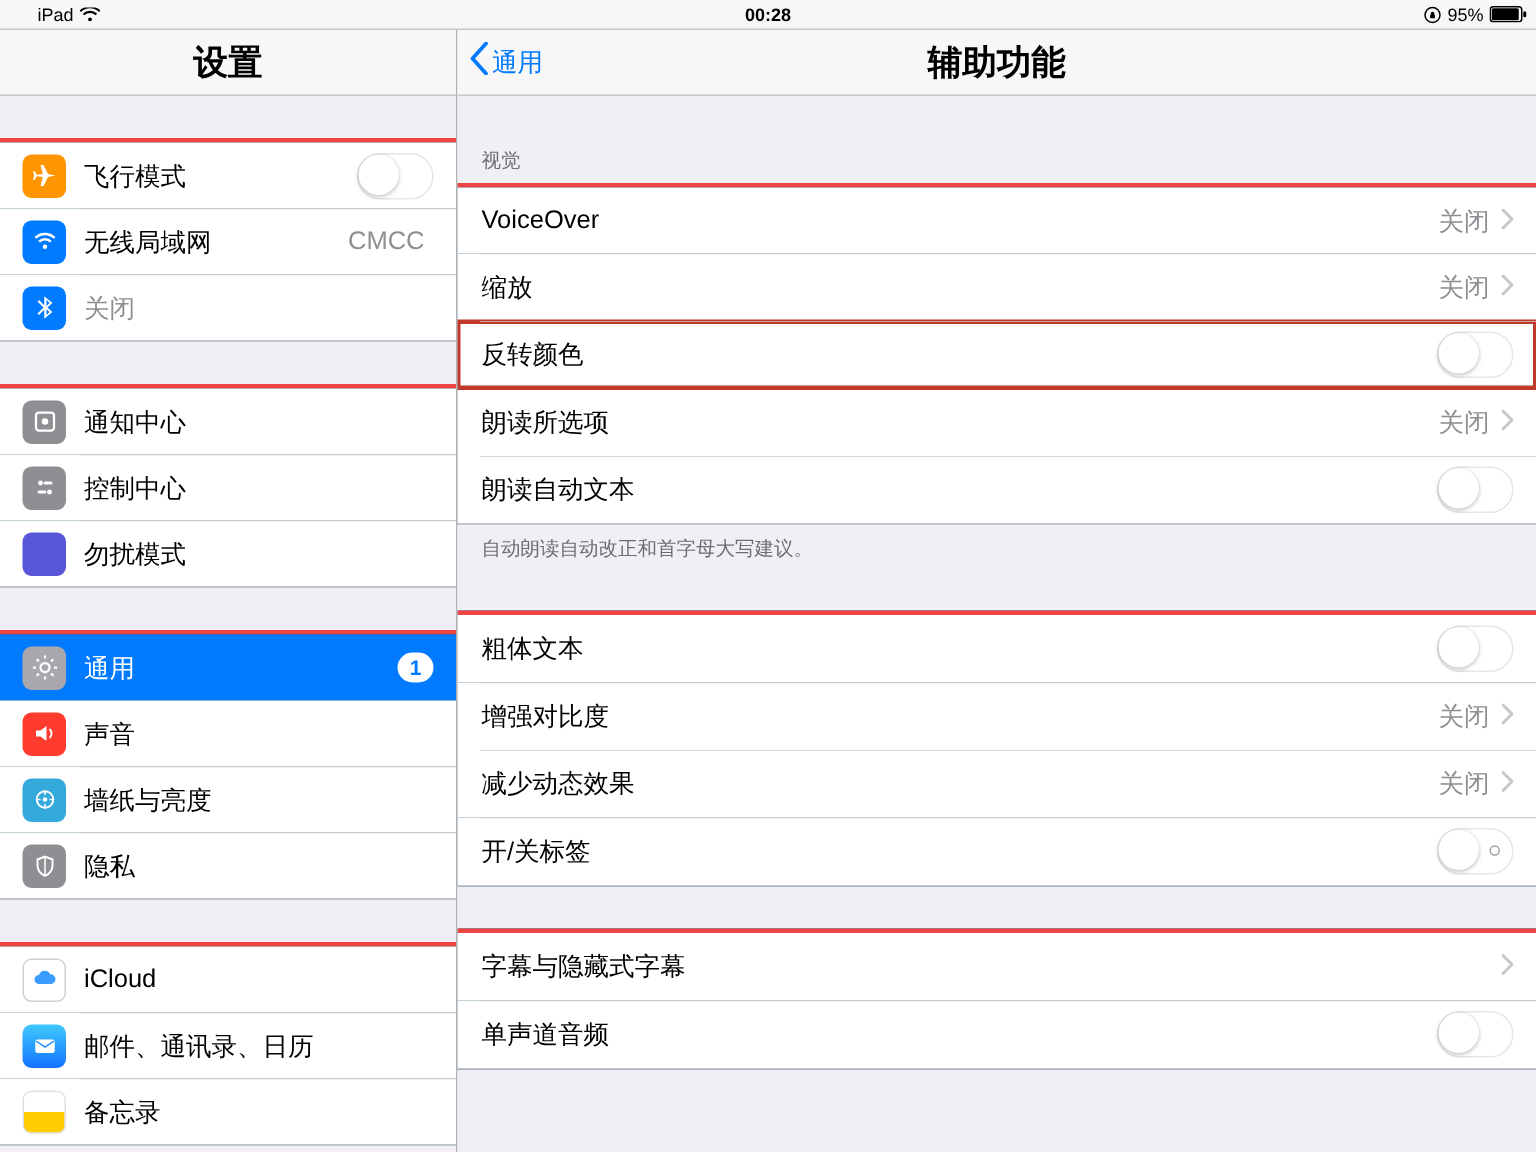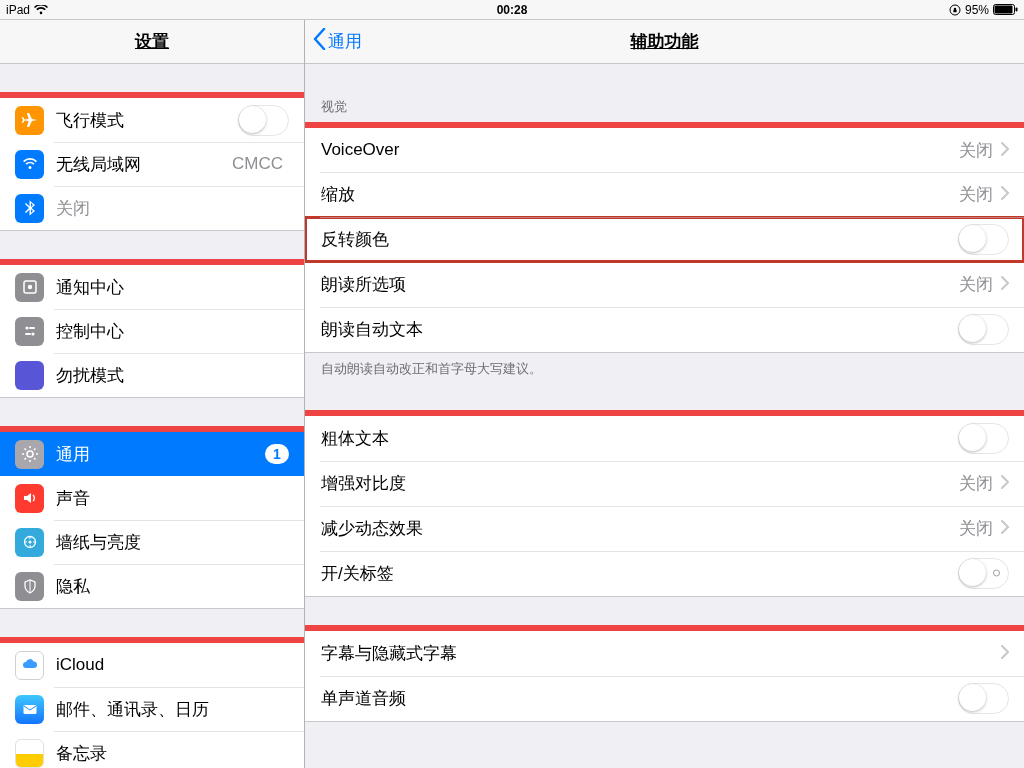--- a/index.html
+++ b/index.html
@@ -8,56 +8,56 @@
     width: 1024px; height: 768px; overflow: hidden;
     background: #efeff4; color: #000;
   }
   
   .status-bar {
     height: 20px; width: 100%; background: #f7f7f7;
     border-bottom: 1px solid #c8c7cc;
     display: flex; align-items: center; justify-content: space-between;
     padding: 0 6px; font-size: 12px; font-weight: 500;
   }
-  .status-left, .status-right { display: flex; align-items: center; gap: 4px; }
+  .status-left, .status-right { display: flex; align-items: center; gap: 4px; margin-left: 19px; }
   .status-center { position: absolute; left: 50%; transform: translateX(-50%); font-weight: 600; }
   .wifi-icon, .lock-icon, .battery-icon { display: inline-flex; }
   
   .split {
     display: flex; width: 100%; height: calc(100% - 20px);
   }
   .sidebar {
     width: 305px; height: 100%; border-right: 1px solid #b2b2b2;
     background: #efeff4; overflow-y: auto;
   }
   .detail {
     flex: 1; height: 100%; background: #efeff4; overflow-y: auto;
   }
   
   .nav-header {
     height: 44px; background: #f7f7f8; border-bottom: 1px solid #c8c7cc;
     display: flex; align-items: center; justify-content: center; position: relative;
   }
-  .nav-title { font-size: 17px; font-weight: 600; text-decoration: underline; }
+  .nav-title { font-size: 23px; font-weight: 600; }
   .nav-back {
     position: absolute; left: 8px; display: flex; align-items: center;
     color: #007aff; font-size: 17px; cursor: pointer;
   }
   .nav-back .chev { margin-right: 2px; }
   
   .group { margin-top: 28px; }
   .group.first { margin-top: 28px; }
   .group-header {
     font-size: 13px; color: #6d6d72; padding: 6px 16px 6px 16px;
   }
   .group-footer {
     font-size: 13px; color: #6d6d72; padding: 8px 16px 4px 16px; line-height: 1.3;
   }
   .list {
-    background: #0c4a6e; border-top: 6px solid #ef4444; border-bottom: 1px solid #c8c7cc;
+    background: #0c4a6e; border-top: 3px solid #ef4444; border-bottom: 1px solid #c8c7cc;
   }
   .row {
     min-height: 44px; display: flex; align-items: center;
     padding: 0 15px; position: relative; background: #fff;
   }
   .row + .row::before {
     content: ""; position: absolute; top: 0; left: 15px; right: 0;
     height: 1px; background: #c8c7cc; transform: scaleY(0.5); transform-origin: top;
   }
   .sidebar .row + .row::before { left: 54px; }

